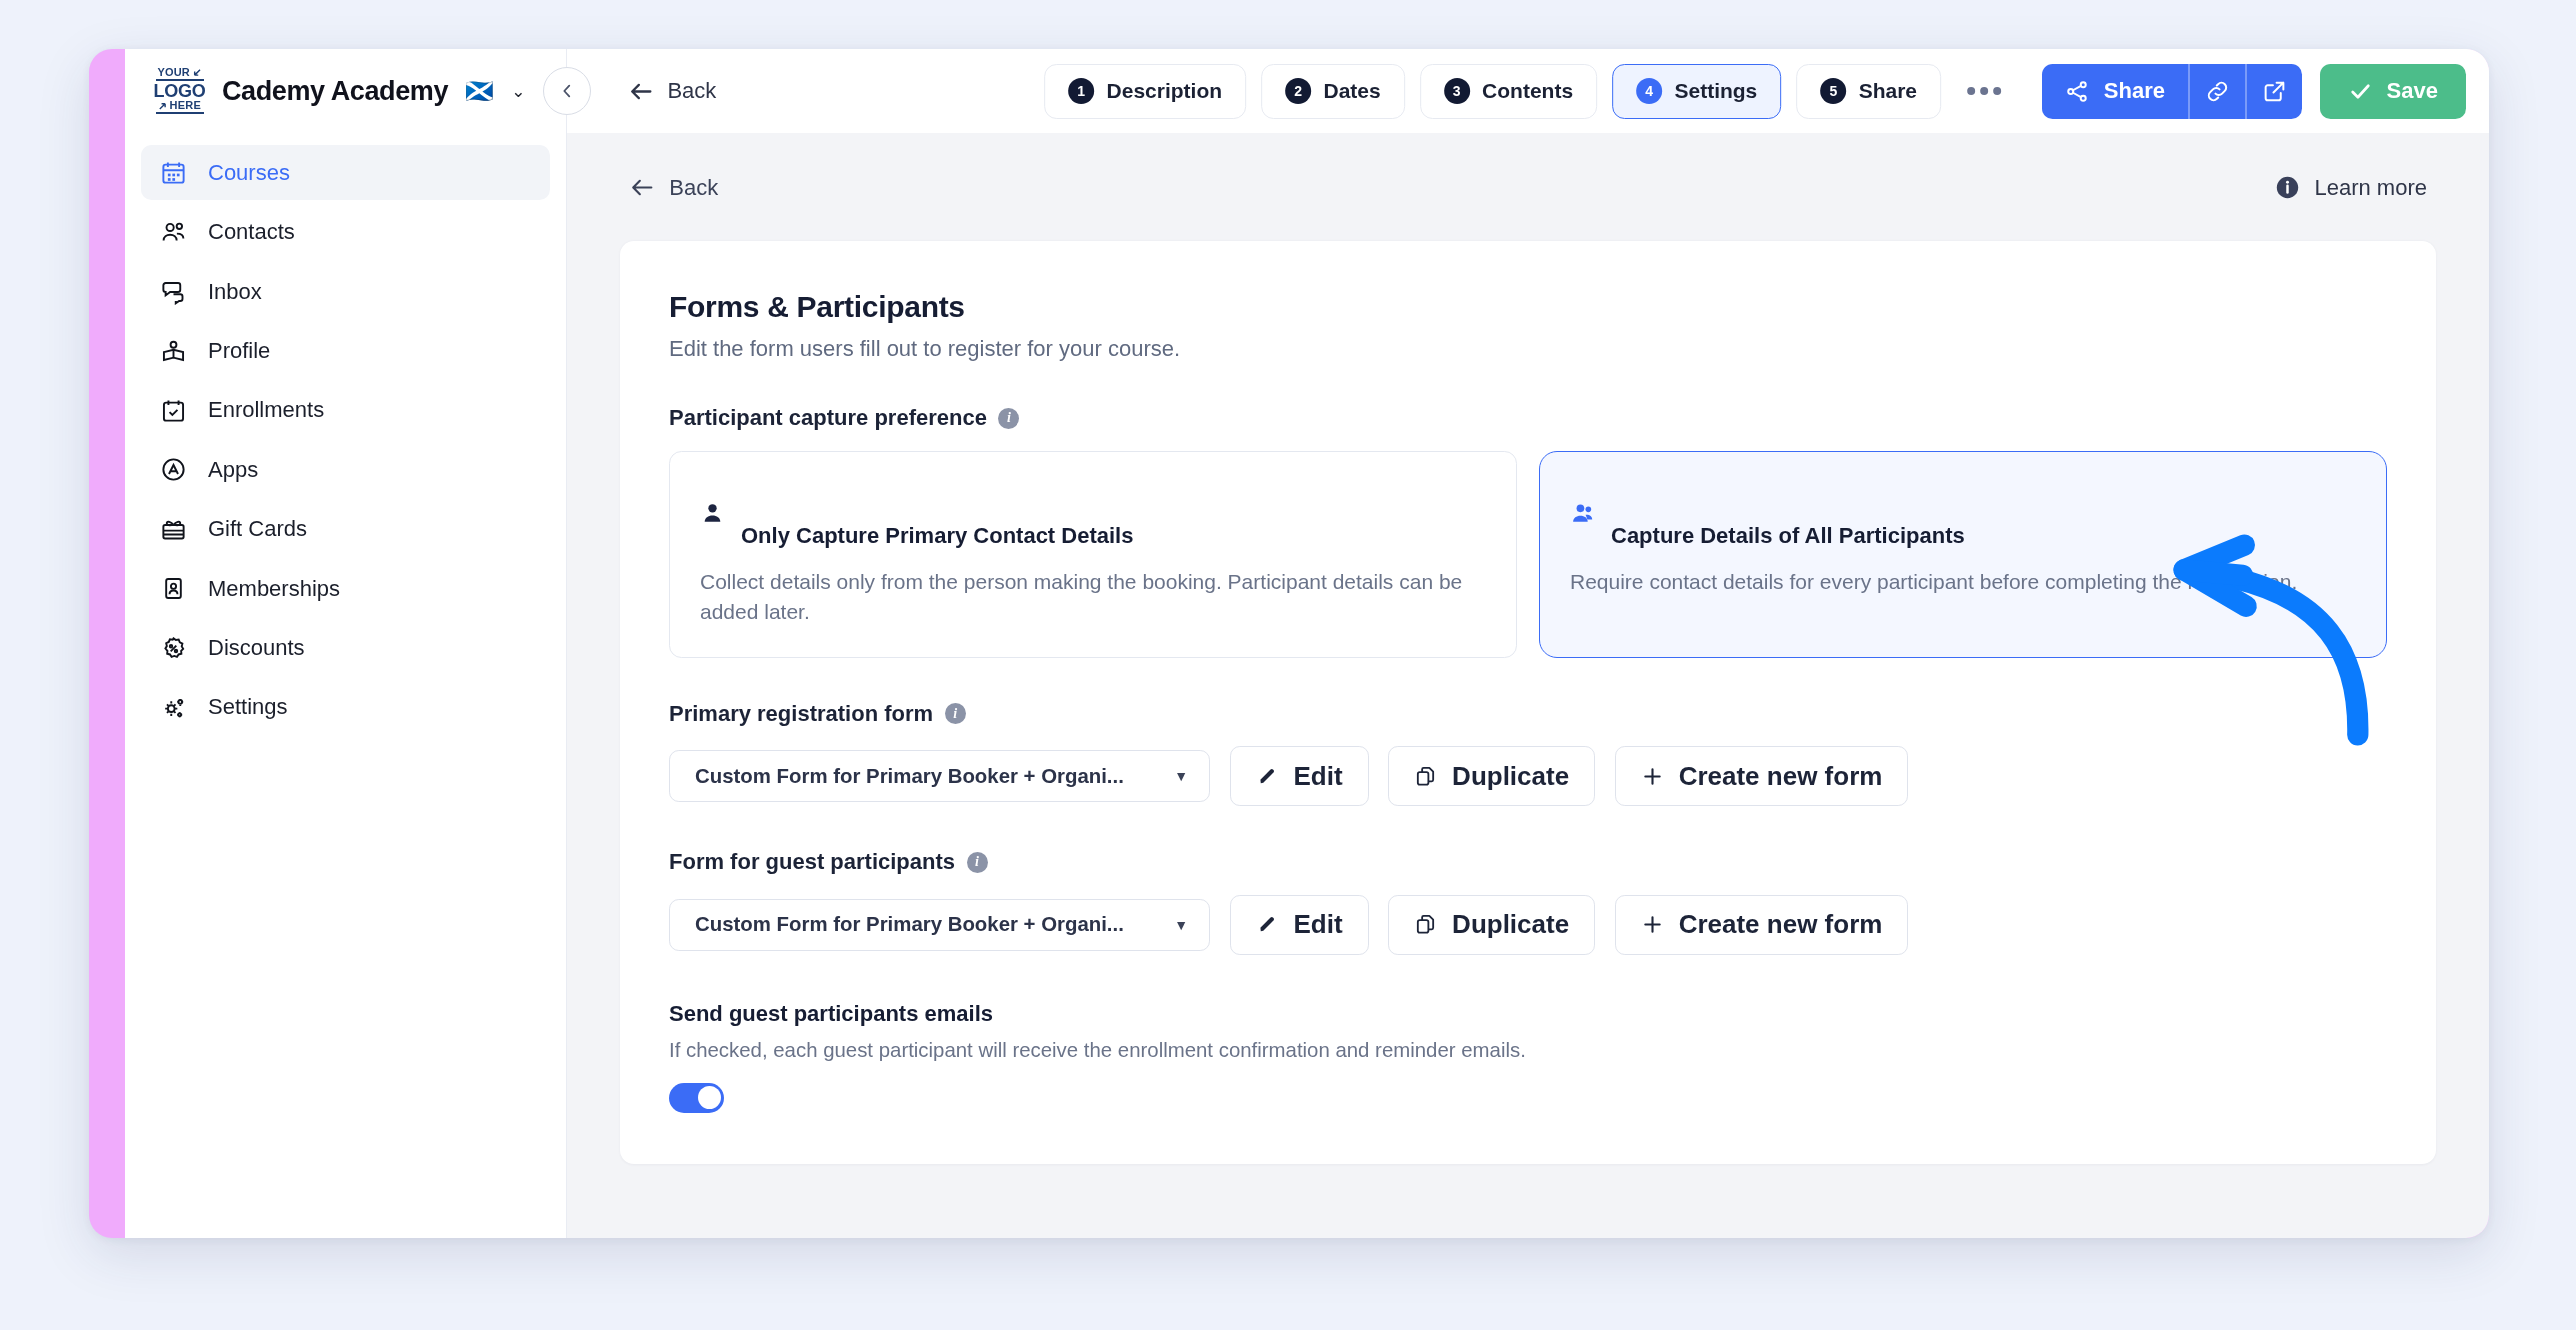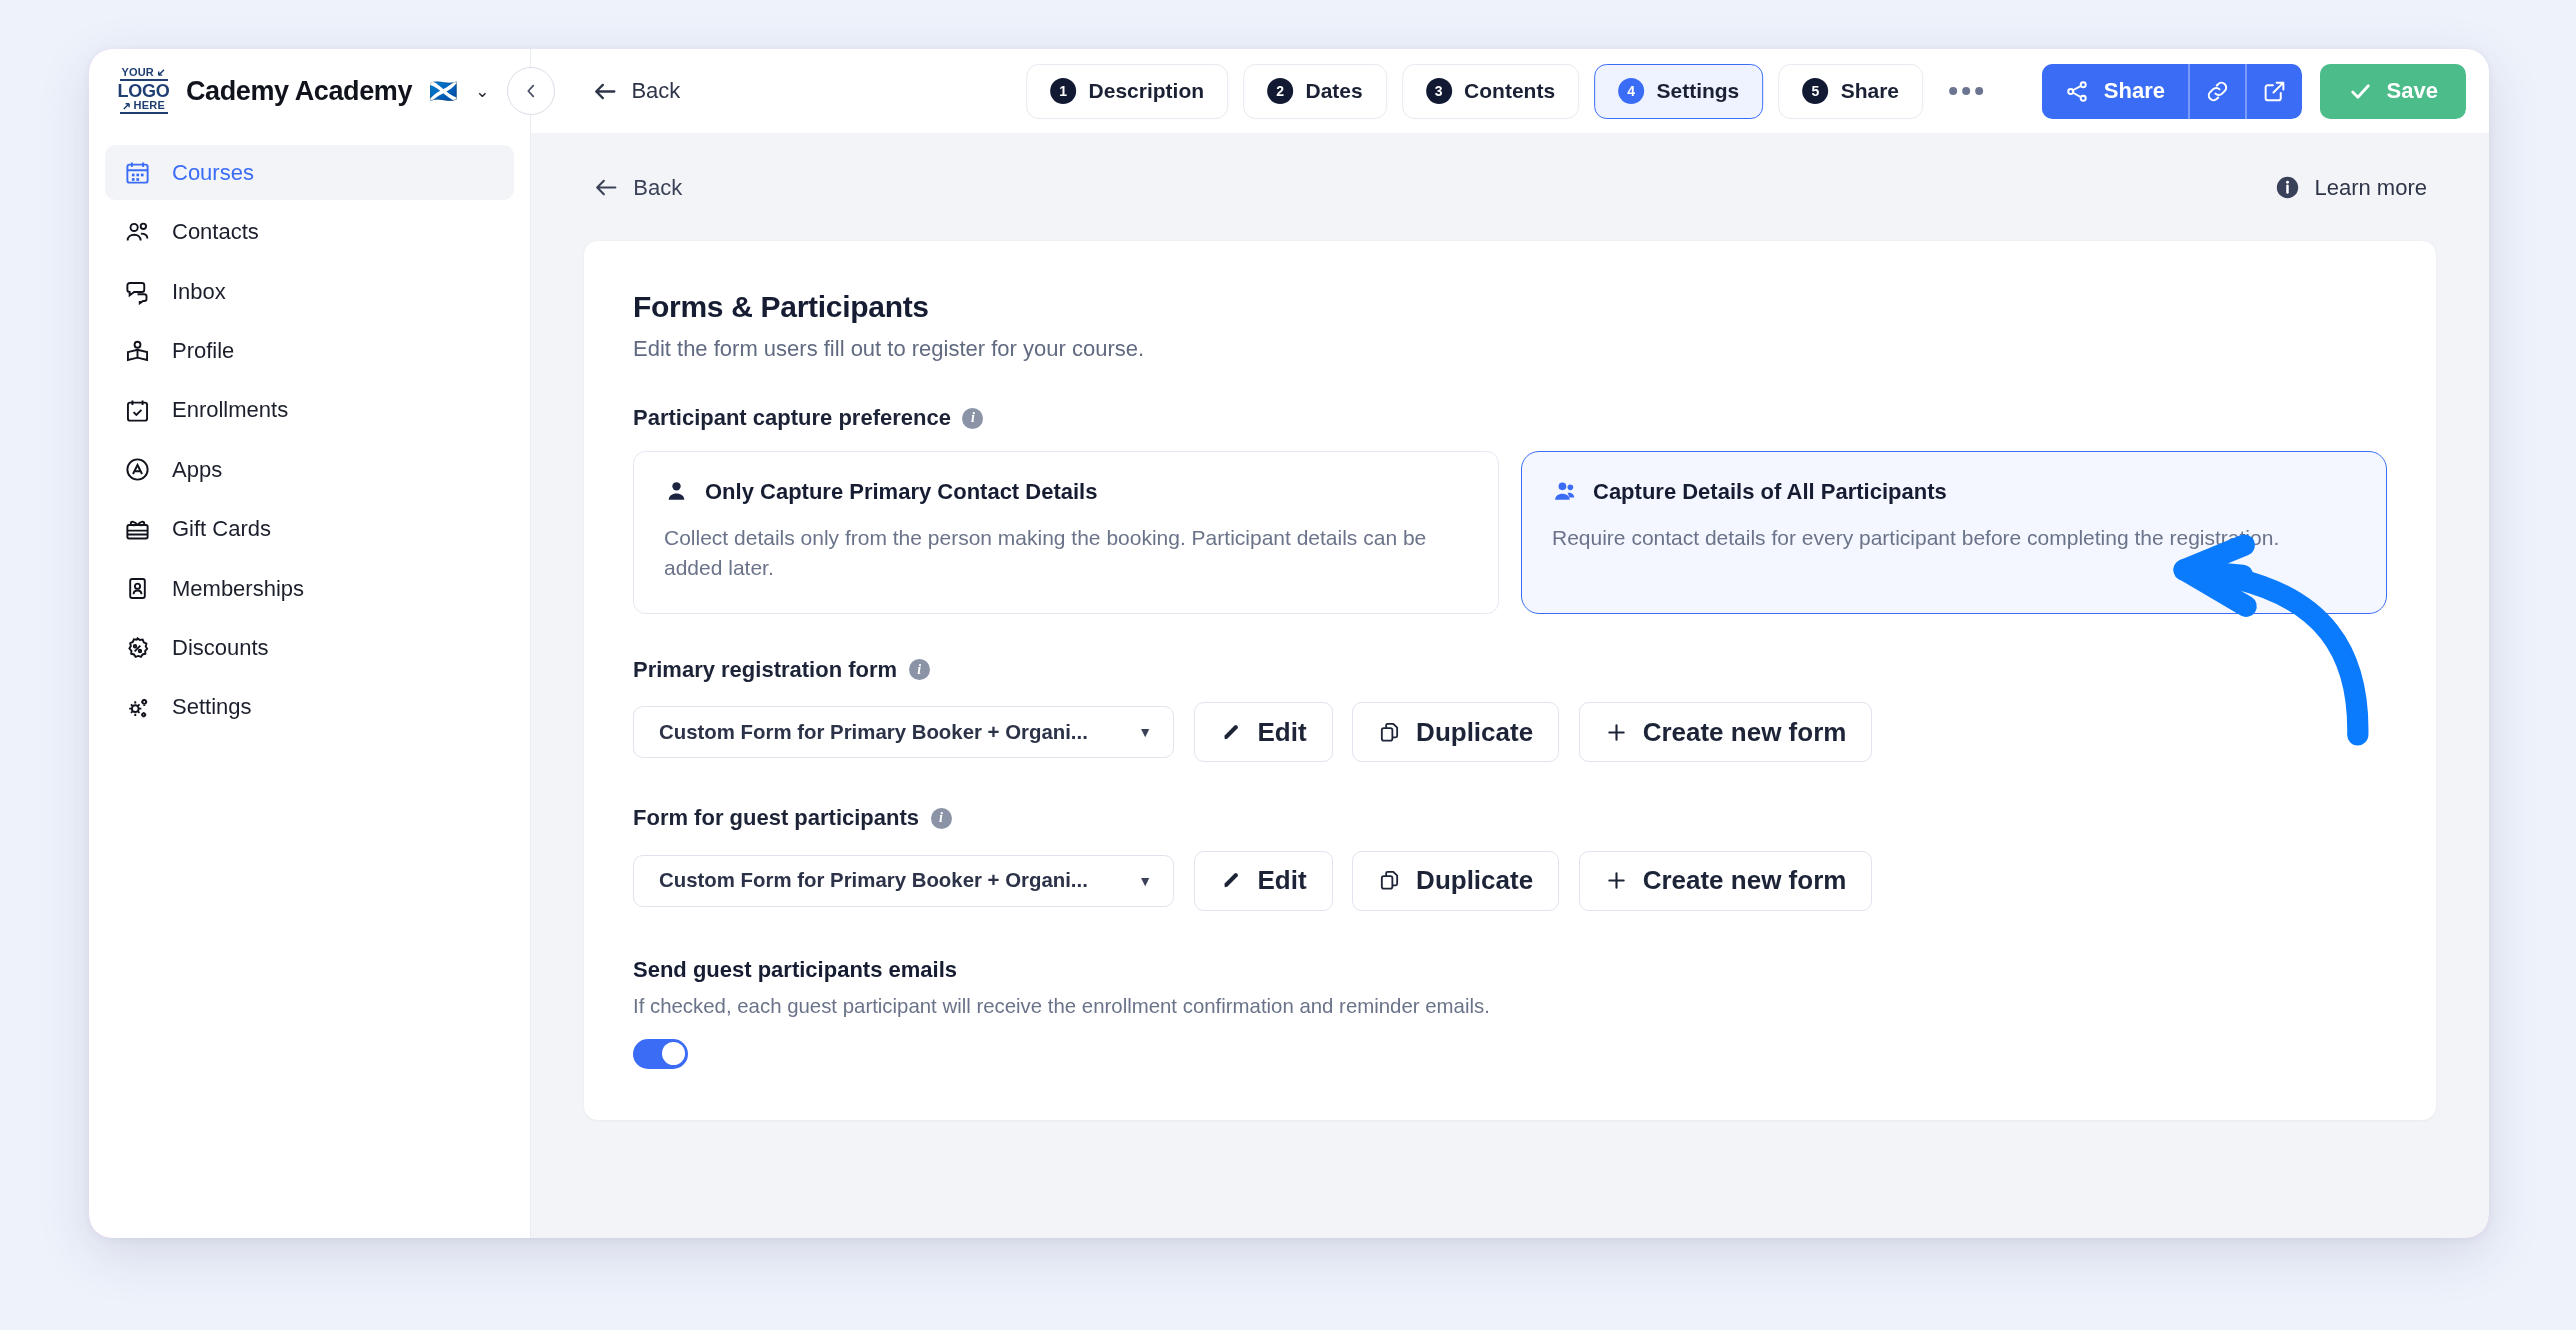--- a/index.html
+++ b/index.html
@@ -11,20 +11,21 @@
   }
   #app-window {
     position: absolute;
     left: 89px; top: 49px;
     width: 2400px; height: 1189px;
     background: #f0abfc;
     border-radius: 23px;
     box-shadow: 0 16px 53px rgba(40,50,90,0.13), 0 1.8px 9px rgba(40,50,90,0.06);
     overflow: hidden;
     display: flex;
+    padding-left: 36px;
   }
 
   
   #sidebar {
     width: 442px; height: 100%;
     background: #ffffff;
     border-right: 1.8px solid #e9ecf3;
     display: flex; flex-direction: column;
     flex-shrink: 0;
   }
@@ -168,21 +169,21 @@
     font-family: "Liberation Serif", serif; cursor: pointer;
   }
 
   .option-row { display: flex; gap: 22px; margin-top: 19.5px; }
   .option-card {
     flex: 1; border: 1.8px solid #e4e8f0; border-radius: 12.4px;
     background: #fff; padding: 27px 30px 30px 30px; cursor: pointer;
   }
   .option-card.selected { border-color: #3b6cf6; background: #f4f7ff; border-radius: 18px; }
   .option-head { display: flex; align-items: center; gap: 16px; }
-  .option-title { font-size: 22px; font-weight: 700; color: #161d33; }
+  .option-title { font-size: 22px; font-weight: 700; color: #161d33; margin-top: 44px; }
   .option-desc { margin-top: 18px; font-size: 21px; color: #6a7389; line-height: 1.42; }
 
   .form-row { display: flex; align-items: center; gap: 19.5px; margin-top: 19.5px; }
   .select-box {
     width: 541px; height: 52px;
     border: 1.8px solid #dfe3ec; border-radius: 9.8px; background: #fff;
     display: flex; align-items: center; justify-content: space-between;
     padding: 0 21px 0 25px;
     font-size: 20.4px; font-weight: 600; color: #2c3349; cursor: pointer;
   }

